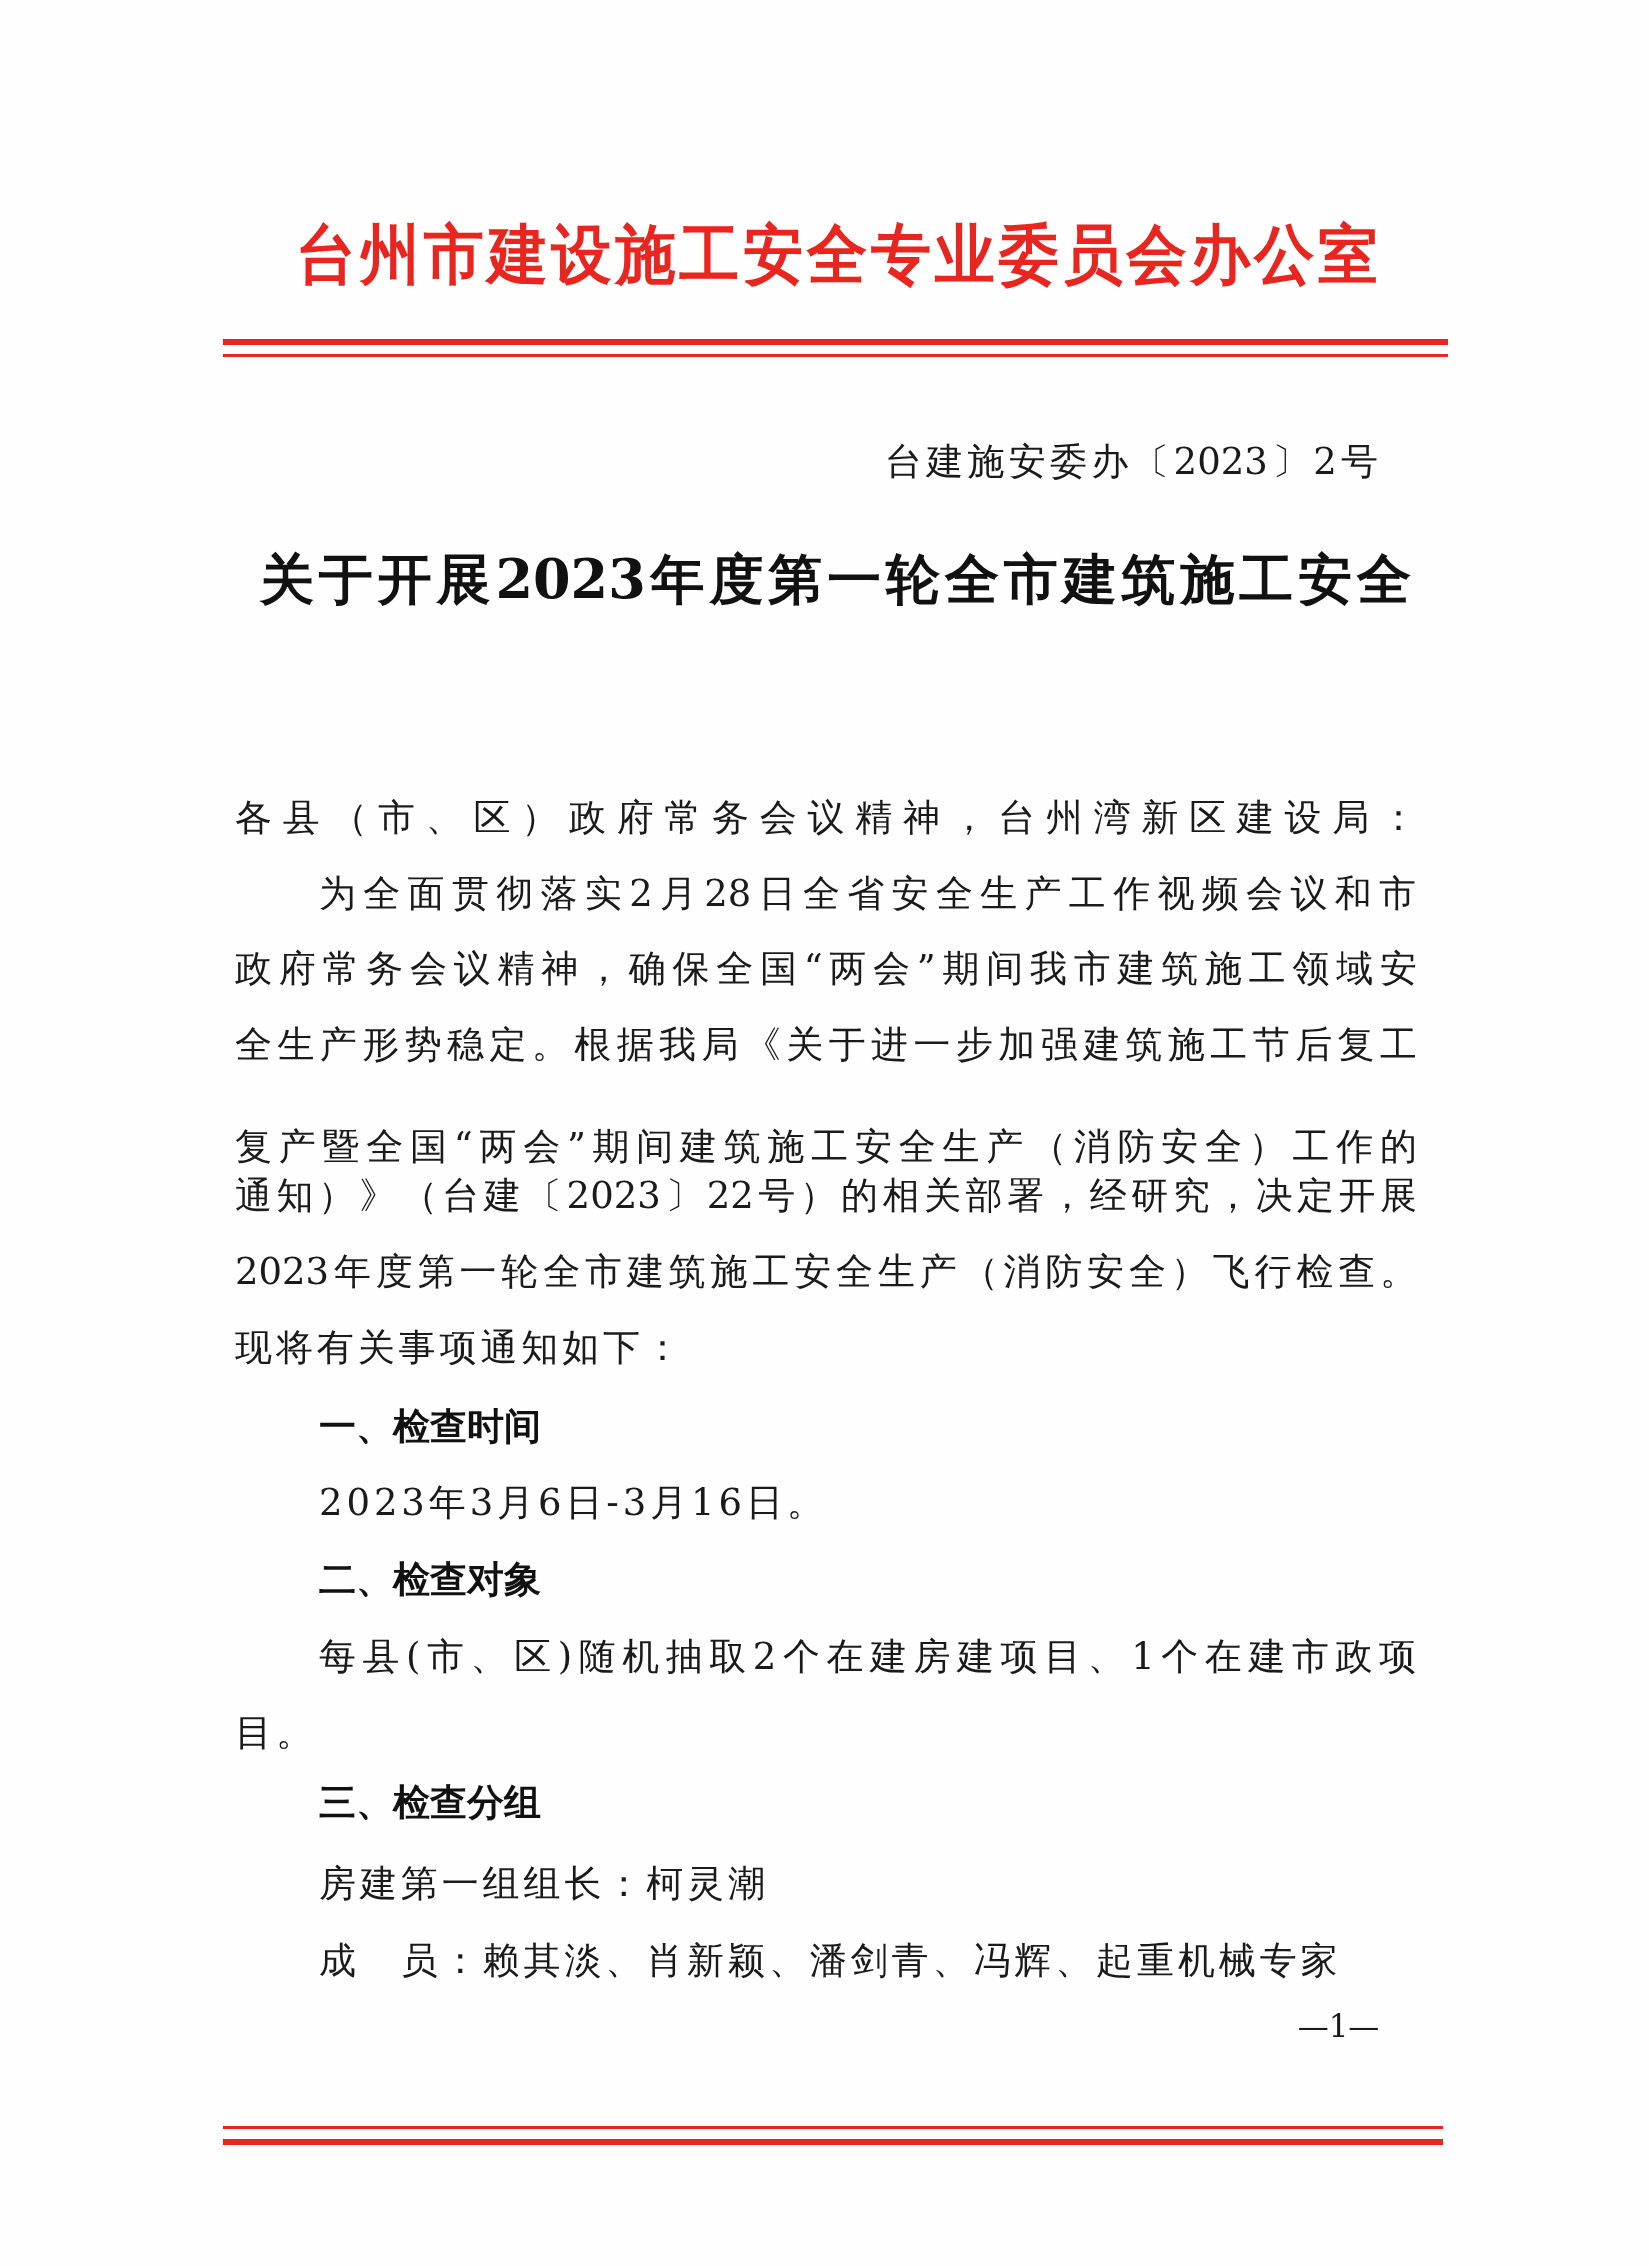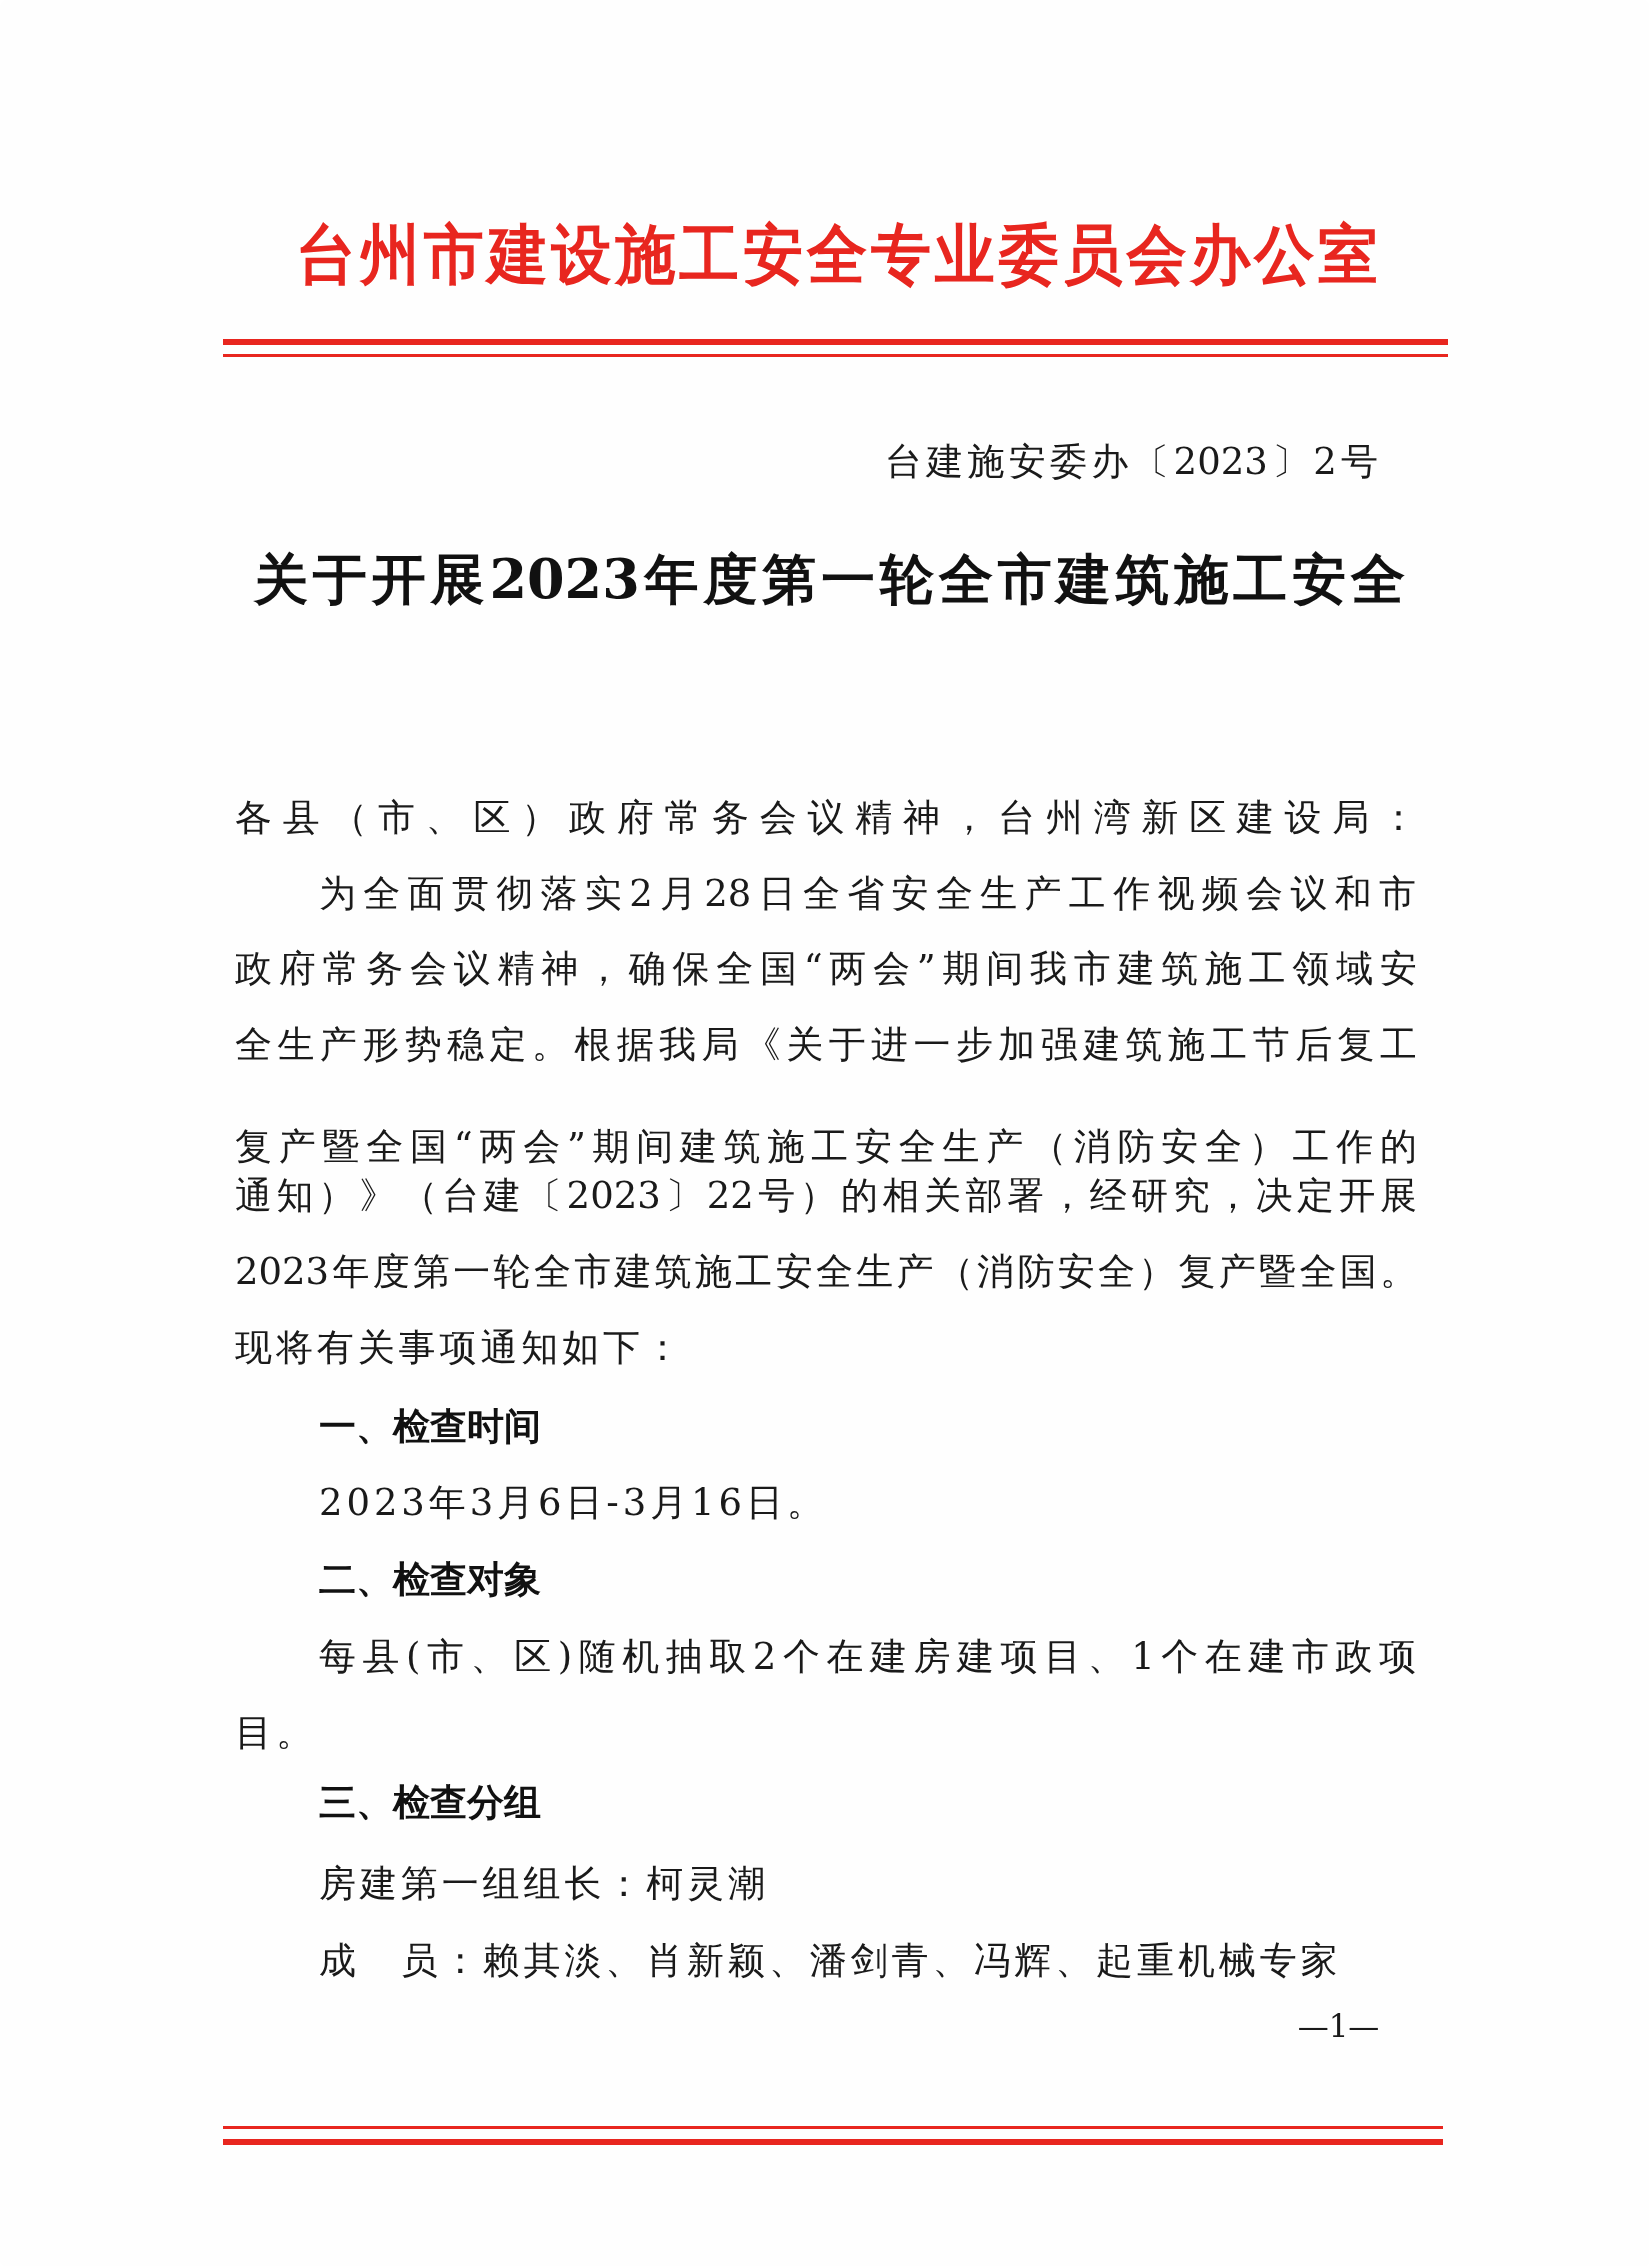--- a/index.html
+++ b/index.html
@@ -23,21 +23,21 @@
     position: absolute; left: 885px; top: 435px; width: 493px; height: 54px;
     font-family: "DejaVu Serif", "Liberation Serif", serif; font-size: 37px; line-height: 54px;
     color: #1a1a1a; text-align: justify; text-align-last: justify; white-space: nowrap;
   }
 
   .title-line {
     position: absolute; font-family: "DejaVu Serif", "Liberation Serif", serif;
     font-weight: bold; color: #111; font-size: 54px; line-height: 68px;
     text-align: justify; text-align-last: justify; white-space: nowrap;
   }
-  .title-line.l1 { left: 254px; top: 545px; width: 1151px; }
+  .title-line.l1 { left: 260px; top: 545px; width: 1151px; }
   .title-line.l2 { left: 390px; top: 624px; width: 873px; }
 
   .body-line {
     position: absolute; left: 235px; width: 1182px; height: 54px;
     font-family: "DejaVu Serif", "Liberation Serif", serif; font-size: 37px; line-height: 54px;
     color: #1a1a1a; white-space: nowrap;
   }
   .body-line.full { text-align: justify; text-align-last: justify; }
   .body-line.indent { left: 319px; width: 1097px; }
   .body-line.short { letter-spacing: 3.9px; }
@@ -64,21 +64,21 @@
 
   <div class="title-line l1">关于开展2023年度第一轮全市建筑施工安全</div>
 
   <div class="body-line full" style="top:791px;">各县（市、区）政府常务会议精神，台州湾新区建设局：</div>
 
   <div class="body-line full indent" style="top:867px;">为全面贯彻落实2月28日全省安全生产工作视频会议和市</div>
   <div class="body-line full" style="top:942px;">政府常务会议精神，确保全国“两会”期间我市建筑施工领域安</div>
   <div class="body-line full" style="top:1018px;">全生产形势稳定。根据我局《关于进一步加强建筑施工节后复工</div>
   <div class="body-line full" style="top:1120px;">复产暨全国“两会”期间建筑施工安全生产（消防安全）工作的</div>
   <div class="body-line full" style="top:1169px;">通知）》（台建〔2023〕22号）的相关部署，经研究，决定开展</div>
-  <div class="body-line full" style="top:1245px;">2023年度第一轮全市建筑施工安全生产（消防安全）复产暨全国。</div>
+  <div class="body-line full" style="top:1245px;">2023年度第一轮全市建筑施工安全生产（消防安全）飞行检查。</div>
   <div class="body-line short" style="top:1321px;">现将有关事项通知如下：</div>
 
   <div class="heading-line" style="top:1400px;">一、检查时间</div>
   <div class="body-line short indent" style="top:1476px;">2023年3月6日-3月16日。</div>
 
   <div class="heading-line" style="top:1553px;">二、检查对象</div>
   <div class="body-line full indent" style="top:1630px;">每县(市、区)随机抽取2个在建房建项目、1个在建市政项</div>
   <div class="body-line short" style="top:1706px;">目。</div>
 
   <div class="heading-line" style="top:1776px;">三、检查分组</div>

